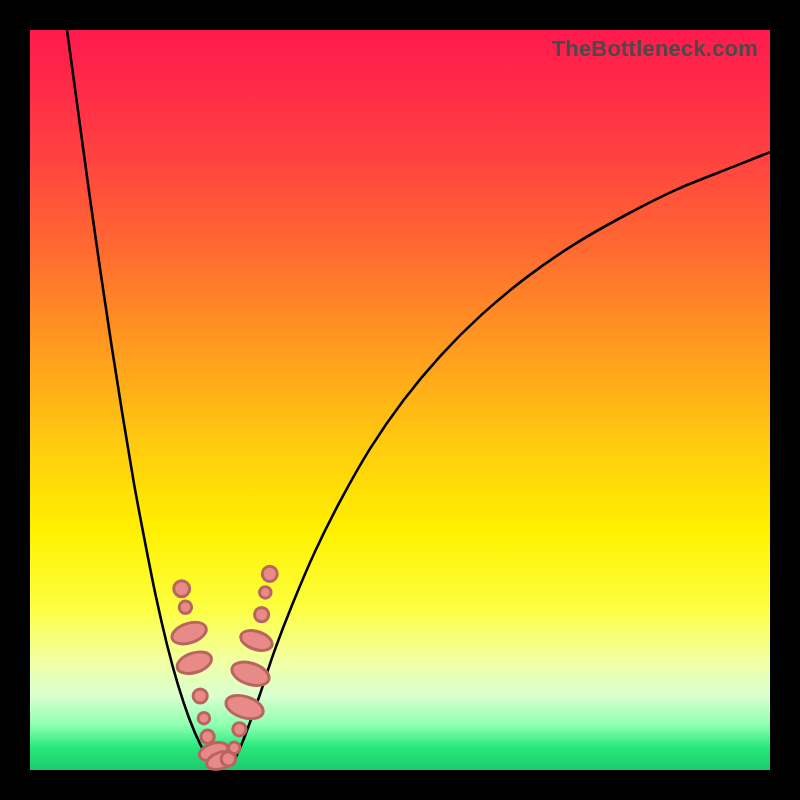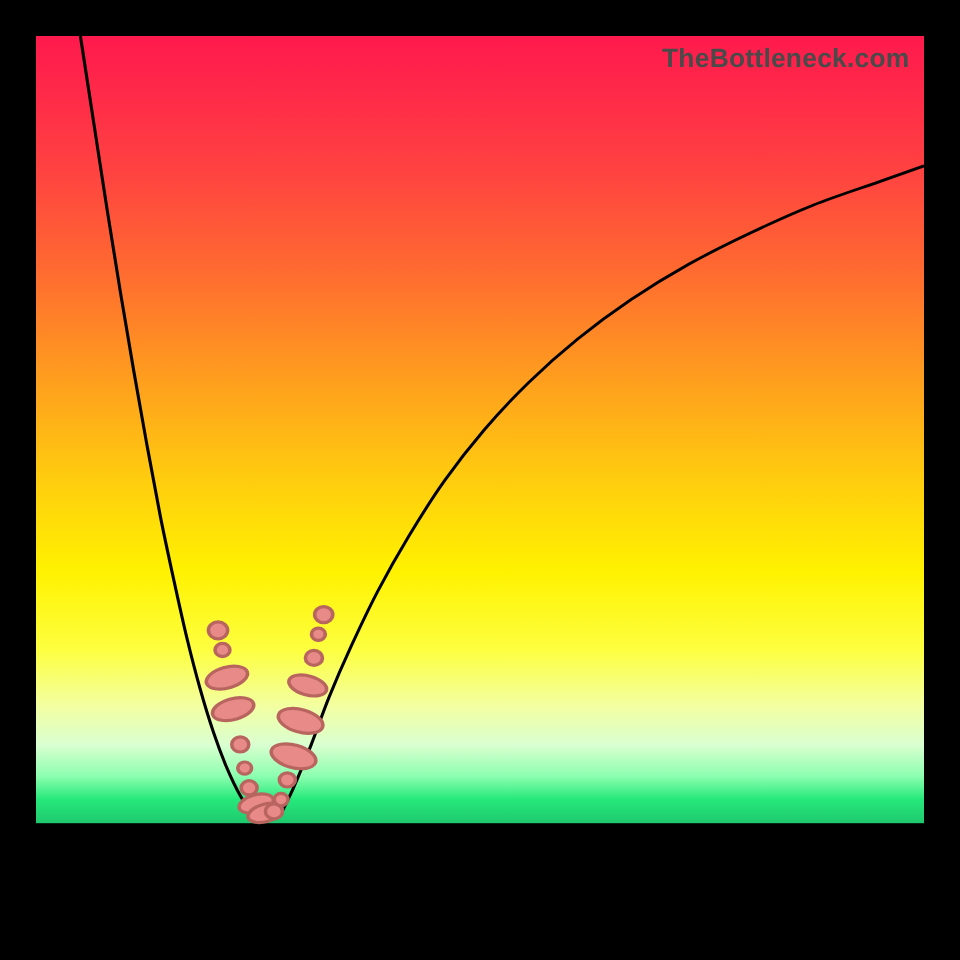--- a/index.html
+++ b/index.html
@@ -8,21 +8,21 @@
     position: relative;
     width: 800px;
     height: 800px;
     background: #000;
   }
   .plot {
     position: absolute;
     left: 30px;
     top: 30px;
     width: 740px;
-    height: 656px;
+    height: 740px;
   }
   .gradient-bg {
     position: absolute;
     left: 0; top: 0; width: 100%; height: 100%;
     background: linear-gradient(
       to bottom,
       #ff1a4d 0%,
       #ff2b48 8%,
       #ff4540 18%,
       #ff6b30 30%,

